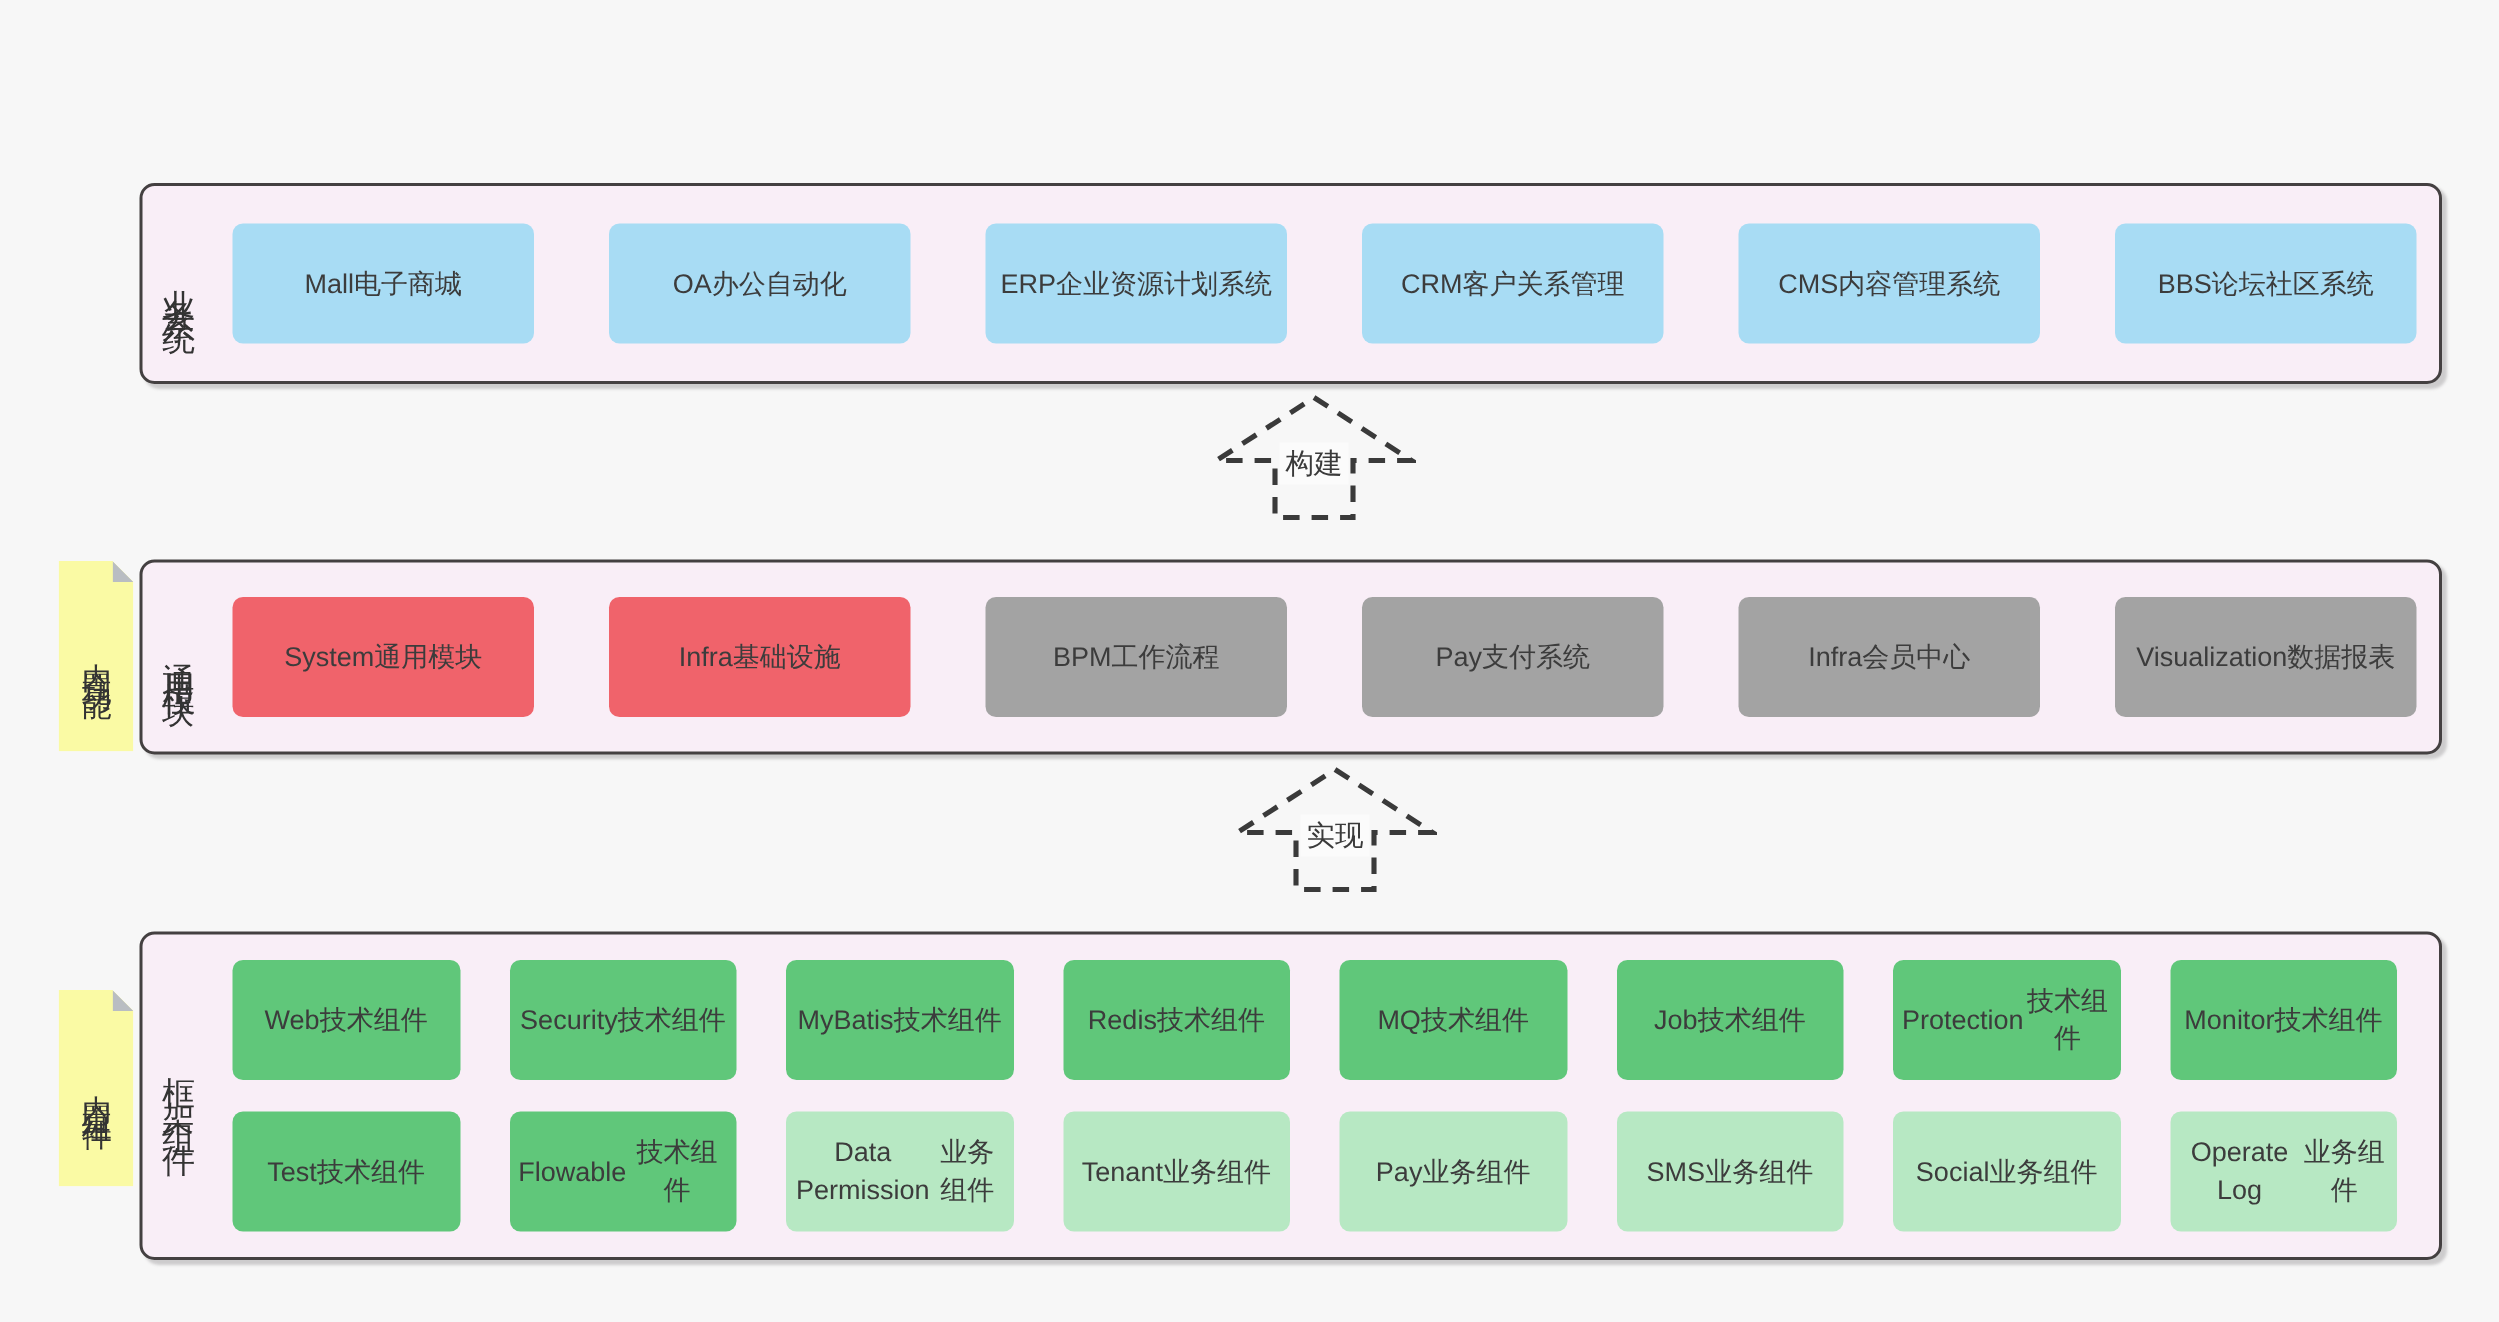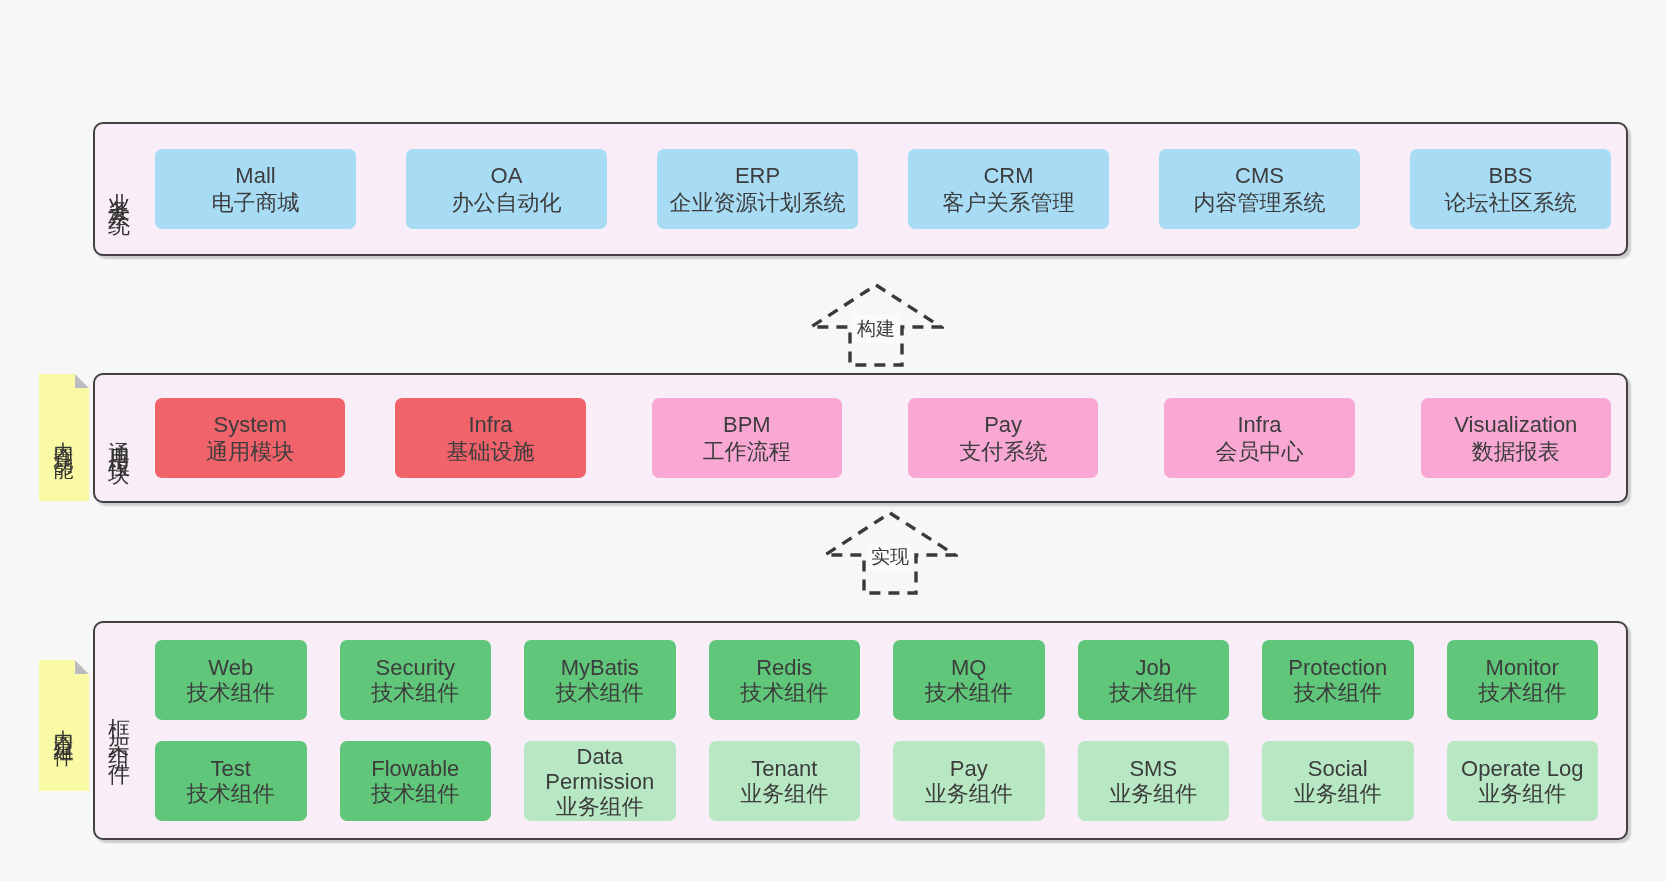--- a/index.html
+++ b/index.html
@@ -23,44 +23,44 @@
 
   
   .boxrow{position:absolute;left:60px;right:15px;top:50%;transform:translateY(-50%);
           display:flex;gap:50px;}
   .boxrow .box{height:80px;}
   .grid{position:absolute;left:60px;right:28px;top:17px;bottom:17px;
         display:flex;flex-direction:column;justify-content:space-between;}
   .grid .row{display:flex;gap:33px;}
   .grid .box{height:80px;}
 
-  .box{flex:1;border-radius:7px;display:flex;flex-direction:column;
+  .box{flex:1;border-radius:7px;display:flex;flex-direction:row;
        align-items:center;justify-content:center;text-align:center;
-       font-size:22px;line-height:27px;color:#3c3c3c;padding:0 6px;box-sizing:border-box;}
+       font-size:18px;line-height:27px;color:#3c3c3c;padding:0 6px;box-sizing:border-box;}
   .grid .box{line-height:25px;}
   .c-blue{background:#a8dcf4;}
   .c-red{background:#f0636b;}
-  .c-pink{background:#f9a8d4;margin-left:16px;}
+  .c-pink{background:#a3a3a3;}
   .c-green{background:#60c77a;}
   .c-lgreen{background:#b7e8c3;}
 
   
   .note{position:absolute;left:39px;width:50px;background:#fafaa4;
         clip-path:polygon(0 0,calc(100% - 14px) 0,100% 14px,100% 100%,0 100%);
         display:flex;align-items:center;justify-content:center;}
   #note-functions{top:374px;height:127px;}
   #note-components{top:660px;height:131px;}
   .note .vtext{writing-mode:vertical-rl;text-orientation:upright;
         font-size:20px;letter-spacing:6px;line-height:1;color:#333;}
   .note .fold{position:absolute;top:0;right:0;width:14px;height:14px;
         background:#b9bdc2;clip-path:polygon(0 0,100% 100%,0 100%);}
 
   
   .arrow{position:absolute;width:136px;height:86px;}
-  #arrow-build{left:808px;top:282px;}
+  #arrow-build{left:808px;top:262px;}
   #arrow-implement{left:822px;top:510px;}
   .arrow svg{display:block;}
   .arrow .albl{position:absolute;left:50%;top:33px;transform:translateX(-50%);
         background:#fbfbfb;padding:1px 4px;font-size:19px;color:#3a3a3a;white-space:nowrap;}
 </style>
 </head>
 <body>
 
 <div class="stage">
 

